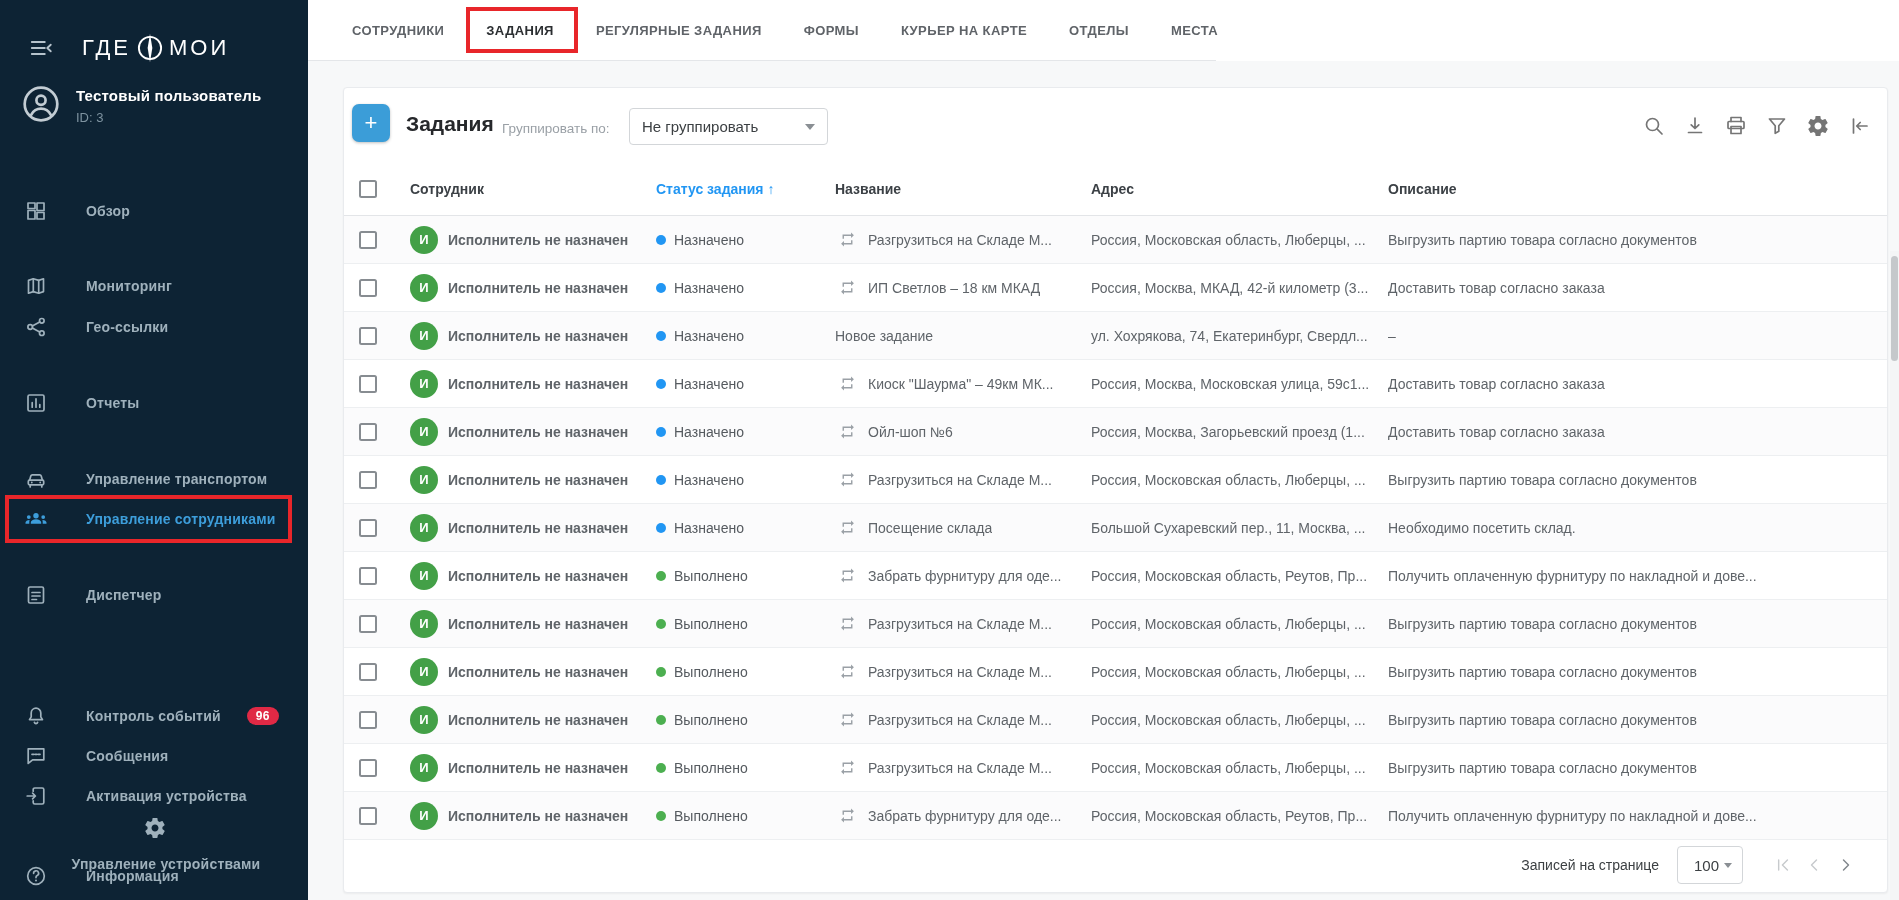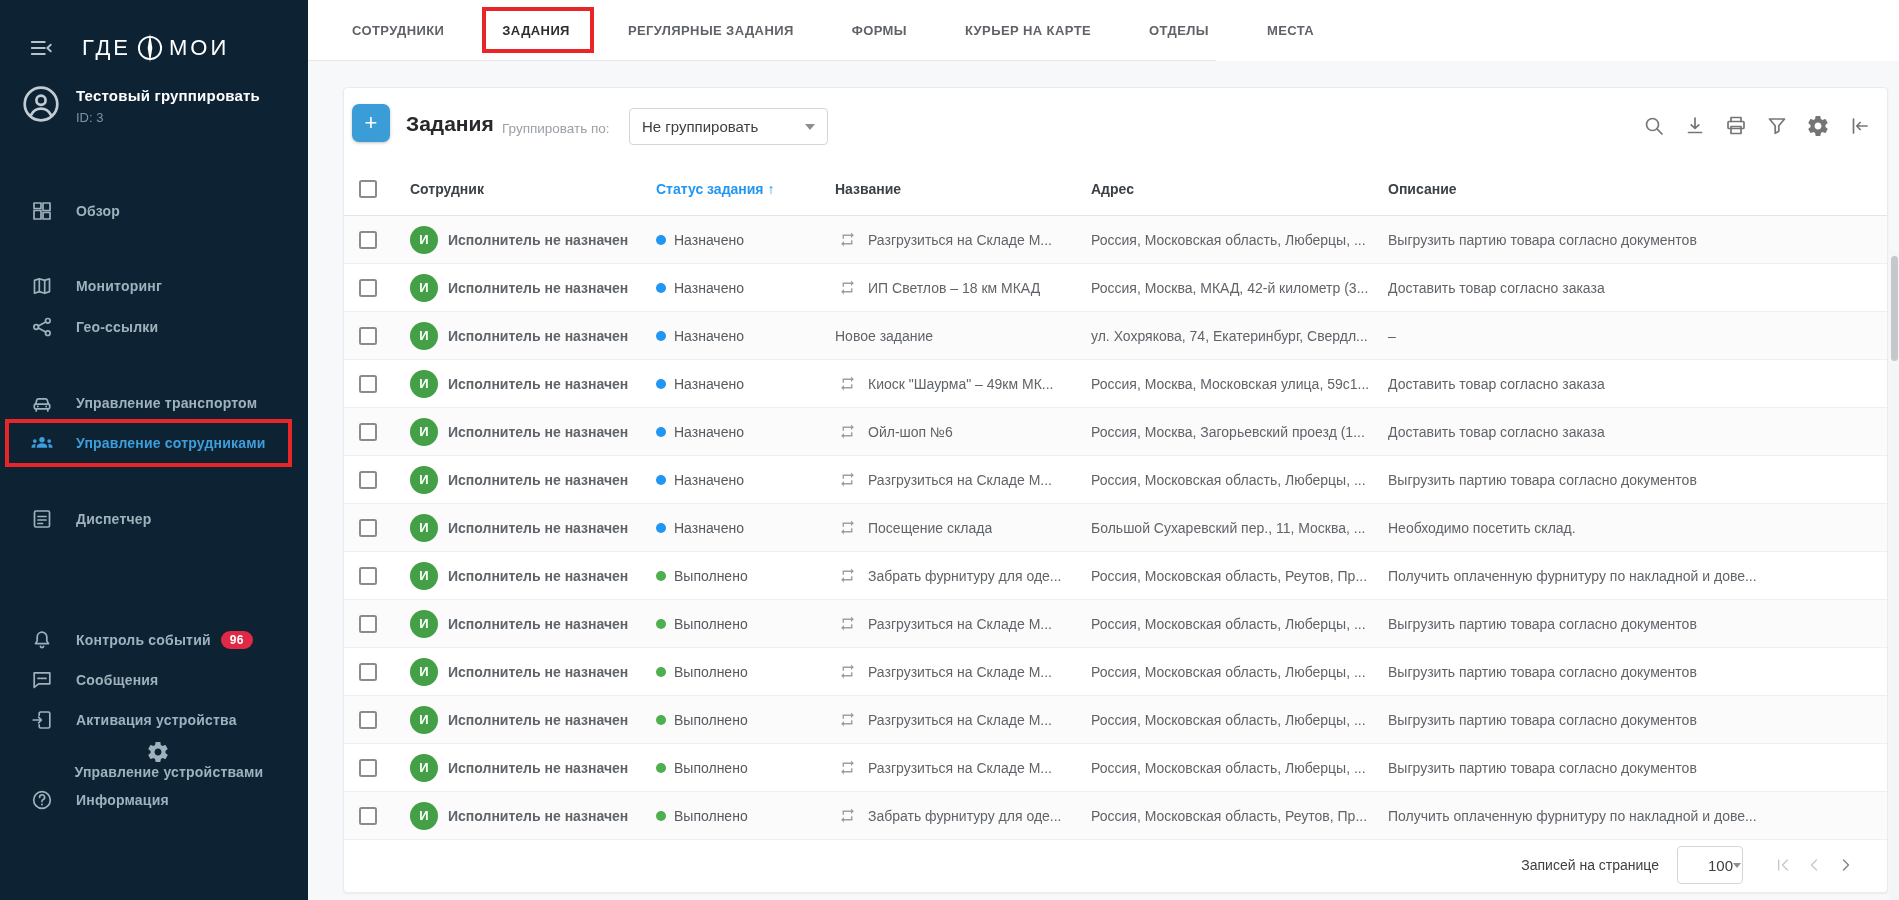--- a/index.html
+++ b/index.html
@@ -16,37 +16,37 @@
           font-size:22px; letter-spacing:3px; font-weight:400; }
   .logo svg { width:36px; height:36px; margin:0 1px; }
   .user { position:absolute; top:85px; left:22px; right:10px; display:flex; align-items:flex-start; cursor:pointer; }
   .user-avatar { width:38px; height:38px; color:#c2ccd3; flex:0 0 38px; }
   .user-meta { margin-left:16px; padding-top:2px; }
   .user-name { color:#fff; font-size:15px; font-weight:700; letter-spacing:.2px; }
   .user-id { color:#7e93a0; font-size:13px; margin-top:6px; }
 
   .menu { position:absolute; top:191px; left:0; right:0; }
   .side-item { position:relative; display:flex; align-items:center; height:40px;
-               padding-left:30px; cursor:pointer; font-size:14px; font-weight:600;
-               letter-spacing:.2px; color:#9fb1bc; }
+               padding-left:24px; cursor:pointer; font-size:14px; font-weight:600;
+               letter-spacing:.2px; color:#9fb1bc;gap:16px; }
   .side-item .icon { width:24px; height:24px; flex:0 0 24px; margin-right:22px; }
   .side-item.active { color:var(--active-item,#3d9edb); }
   .badge { margin-left:10px; background:var(--badge-red,#e02945); color:#fff;
            font-size:12px; font-weight:700; padding:3px 9px; border-radius:10px; line-height:1; }
   .annotation { position:absolute; border:4px solid var(--annotation-red,#e8262a); pointer-events:none; }
   .side-item .annotation { left:5px; right:16px; top:-4px; bottom:-4px; }
 
   .icon svg { width:100%; height:100%; fill:none; stroke:currentColor; stroke-width:1.7;
               stroke-linecap:round; stroke-linejoin:round; }
   .icon svg.fill { fill:currentColor; stroke:none; }
 
   
   .main { position:absolute; left:308px; top:0; width:1591px; height:900px; background:#fff; }
   .tabbar { position:relative; width:908px; height:61px; display:flex; align-items:center;
-            padding-left:44px; column-gap:58px; border-bottom:1px solid #e4e6e9; background:#fff; }
+            padding-left:44px; column-gap:42px; border-bottom:1px solid #e4e6e9; background:#fff; }
   .tab { position:relative; font-size:13px; font-weight:700; letter-spacing:.4px;
          color:#5f6368; cursor:pointer; white-space:nowrap; }
   .tab.active { color:#2b2e31; }
   .tab .annotation { left:-20px; right:-24px; top:-16px; bottom:-15px; }
 
   .content { position:absolute; left:0; right:0; top:61px; bottom:0; background:#f7f8f9; }
   .card { position:absolute; left:35px; top:26px; width:1545px; height:806px; background:#fff;
           border:1px solid #e9ebee; border-radius:4px; box-shadow:0 1px 2px rgba(0,0,0,.05); }
 
   
@@ -85,21 +85,21 @@
   .dot.done { background:var(--status-done,#4caf50); }
   .namecell { display:flex; align-items:center; color:#5f6469; }
   .repeat-icon { width:17px; height:17px; color:#9aa0a6; margin:0 12px 0 4px; flex:0 0 17px; }
   .cell-text { white-space:nowrap; overflow:hidden; color:#5f6469; }
 
   
   .tfoot { position:absolute; left:0; right:0; bottom:0; height:54px; display:flex;
            align-items:center; justify-content:flex-end; padding-right:28px; }
   .tfoot-label { font-size:14px; color:#3c4043; }
   .page-select { margin-left:18px; width:66px; height:38px; border:1px solid #d3d6d9; border-radius:4px;
-                 display:flex; align-items:center; padding:0 10px 0 30px; font-size:15px; color:#3c4043; cursor:pointer; }
+                 display:flex; align-items:center; padding:0 10px 0 16px; font-size:15px; color:#3c4043; cursor:pointer; }
   .page-select .caret { margin-left:auto; width:0; height:0; border-left:4.5px solid transparent;
                         border-right:4.5px solid transparent; border-top:5.5px solid #8a8f94; }
   .pager { display:flex; margin-left:26px; column-gap:6px; }
   .pager-btn { width:26px; height:26px; display:flex; align-items:center; justify-content:center; }
   .pager-btn .icon { width:20px; height:20px; }
   .pager-btn.enabled { color:#80868b; cursor:pointer; }
   .pager-btn.disabled { color:#c7cacd; }
 
   
   .vscroll { position:absolute; right:0; top:190px; bottom:0; width:9px; background:#f4f5f6; cursor:pointer; }
@@ -126,21 +126,21 @@
         <span>МОИ</span>
       </div>
     </div>
     <div class="user">
       <span class="icon user-avatar"><svg viewBox="0 0 24 24" stroke-width="1.4">
             <circle cx="12" cy="12" r="10.3"></circle>
             <circle cx="12" cy="9.6" r="2.9"></circle>
             <path d="M5.8 18.8c1.4-2.6 3.9-3.9 6.2-3.9s4.8 1.3 6.2 3.9"></path>
           </svg></span>
       <div class="user-meta">
-        <div class="user-name">Тестовый группировать</div>
+        <div class="user-name">Тестовый пользователь</div>
         <div class="user-id">ID: 3</div>
       </div>
     </div>
     <nav class="menu" id="side-menu">
         <div class="side-item" style="margin-top: 0px;">
           <span class="icon"><svg viewBox="0 0 24 24">
               <path d="M4 4h7v5.5H4z M13 4h7v7.5h-7z M4 11.5h7V20H4z M13 13.5h7V20h-7z"></path>
             </svg></span>
           <span>Обзор</span>
         </div>
@@ -152,20 +152,27 @@
           <span>Мониторинг</span>
         </div>
         <div class="side-item" style="margin-top: 1px;">
           <span class="icon"><svg viewBox="0 0 24 24">
               <circle cx="17.8" cy="5.8" r="2.3"></circle>
               <circle cx="6.2" cy="12" r="2.3"></circle>
               <circle cx="17.8" cy="18.2" r="2.3"></circle>
               <path d="M8.3 10.9l7.4-4M8.3 13.1l7.4 4"></path>
             </svg></span>
           <span>Гео-ссылки</span>
+        </div>
+        <div class="side-item" style="margin-top: 36px;">
+          <span class="icon"><svg viewBox="0 0 24 24">
+              <rect x="4" y="4" width="16" height="16" rx="1.5"></rect>
+              <path d="M8.2 16.2v-4.5M12 16.2V7.8M15.8 16.2v-2.7"></path>
+            </svg></span>
+          <span>Отчеты</span>
         </div>
         <div class="side-item" style="margin-top: 36px;">
           <span class="icon"><svg viewBox="0 0 24 24">
               <path d="M5.6 13.2l1.2-4.2c.2-.6.8-1.1 1.5-1.1h7.4c.7 0 1.3.5 1.5 1.1l1.2 4.2"></path>
               <rect x="4.3" y="13.2" width="15.4" height="4.6" rx="1.2"></rect>
               <path d="M6.2 20v-2.2M17.8 20v-2.2"></path>
               <circle cx="7.8" cy="15.5" r=".9" fill="currentColor" stroke="none"></circle>
               <circle cx="16.2" cy="15.5" r=".9" fill="currentColor" stroke="none"></circle>
             </svg></span>
           <span>Управление транспортом</span>

